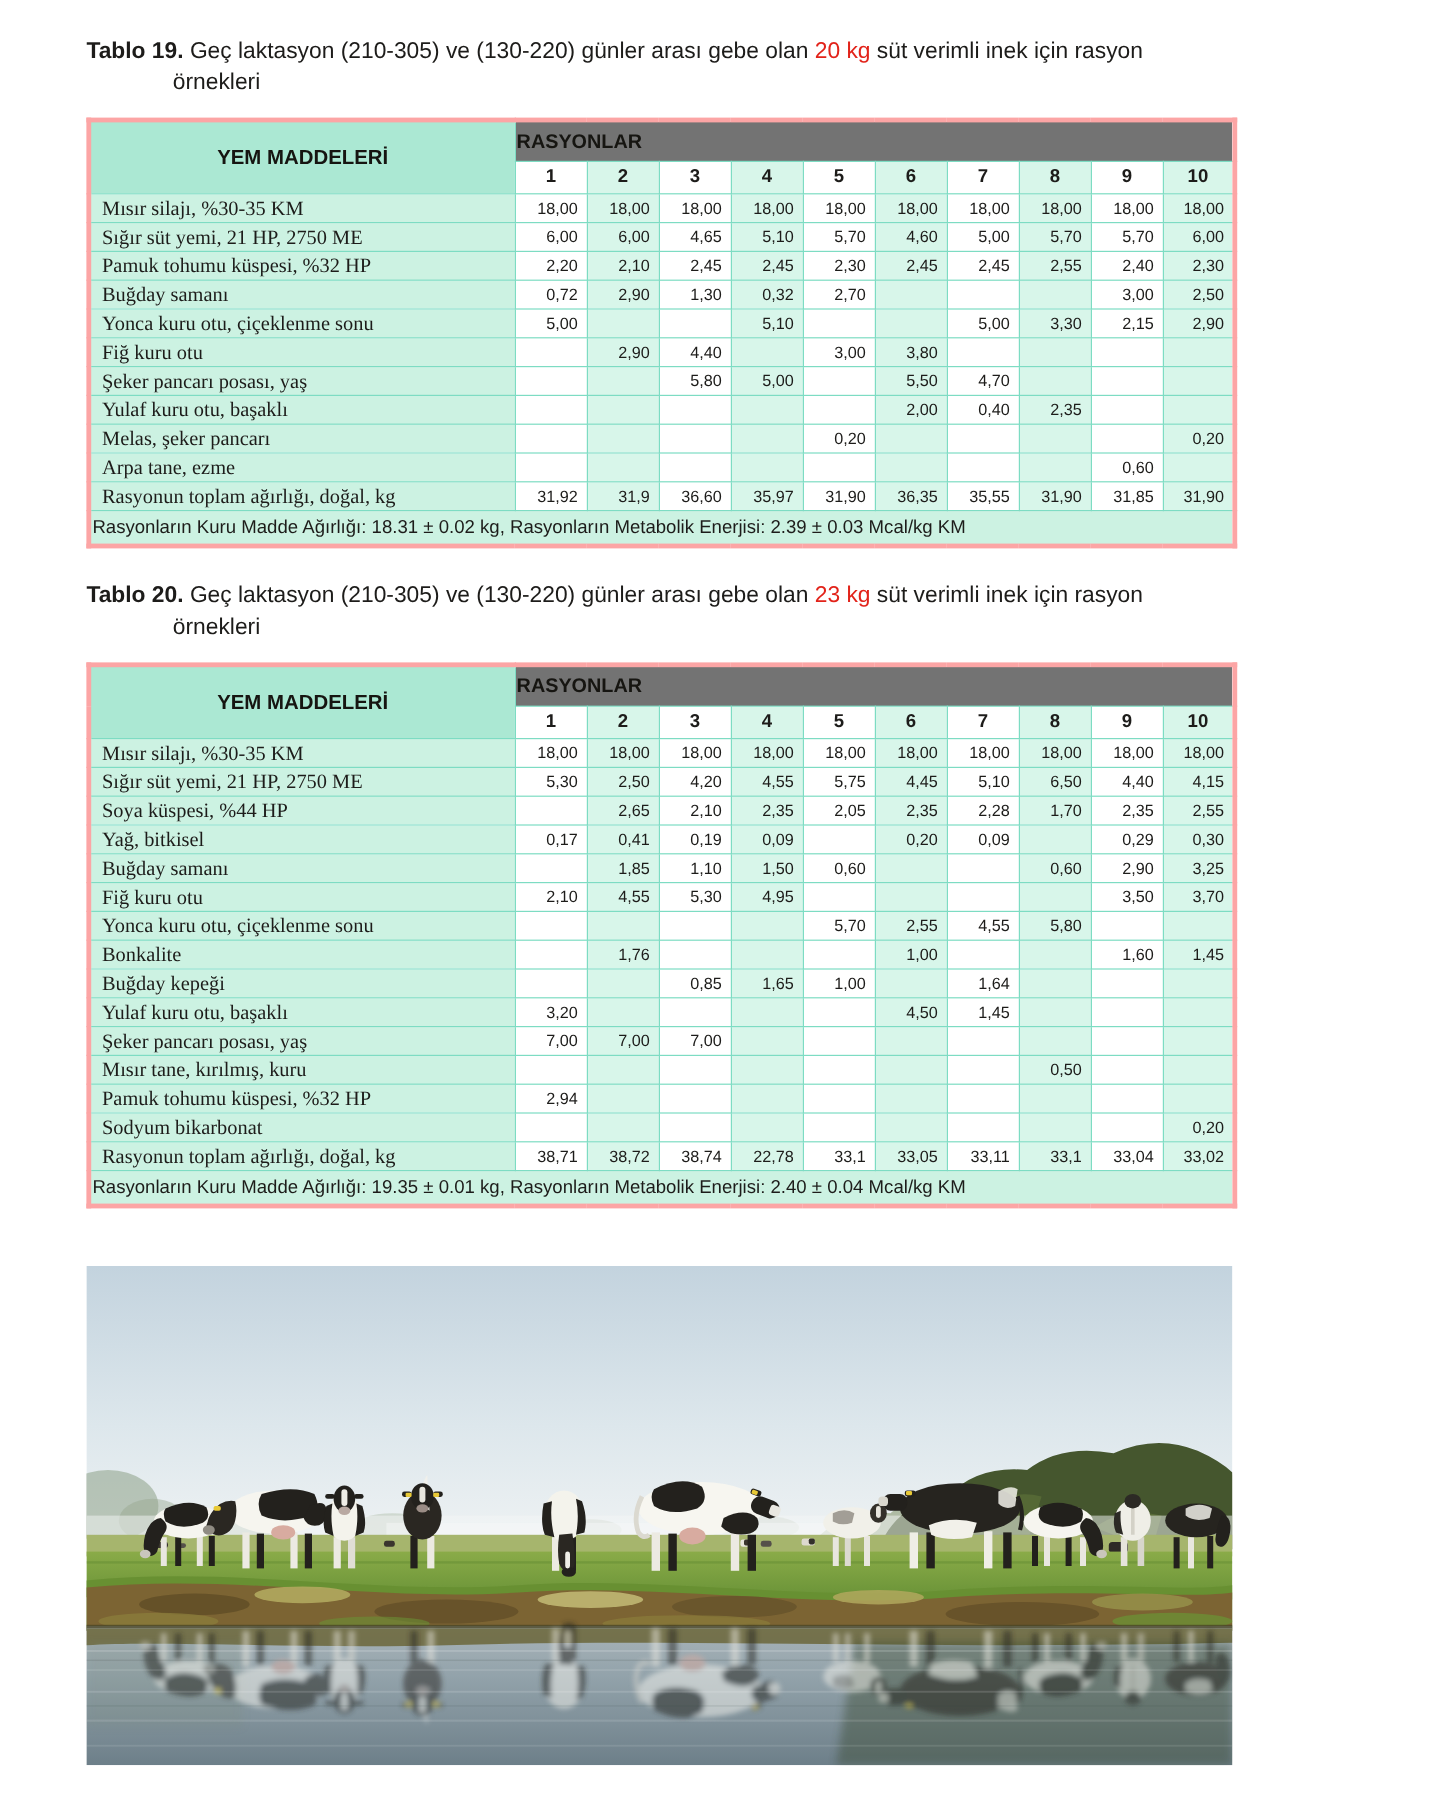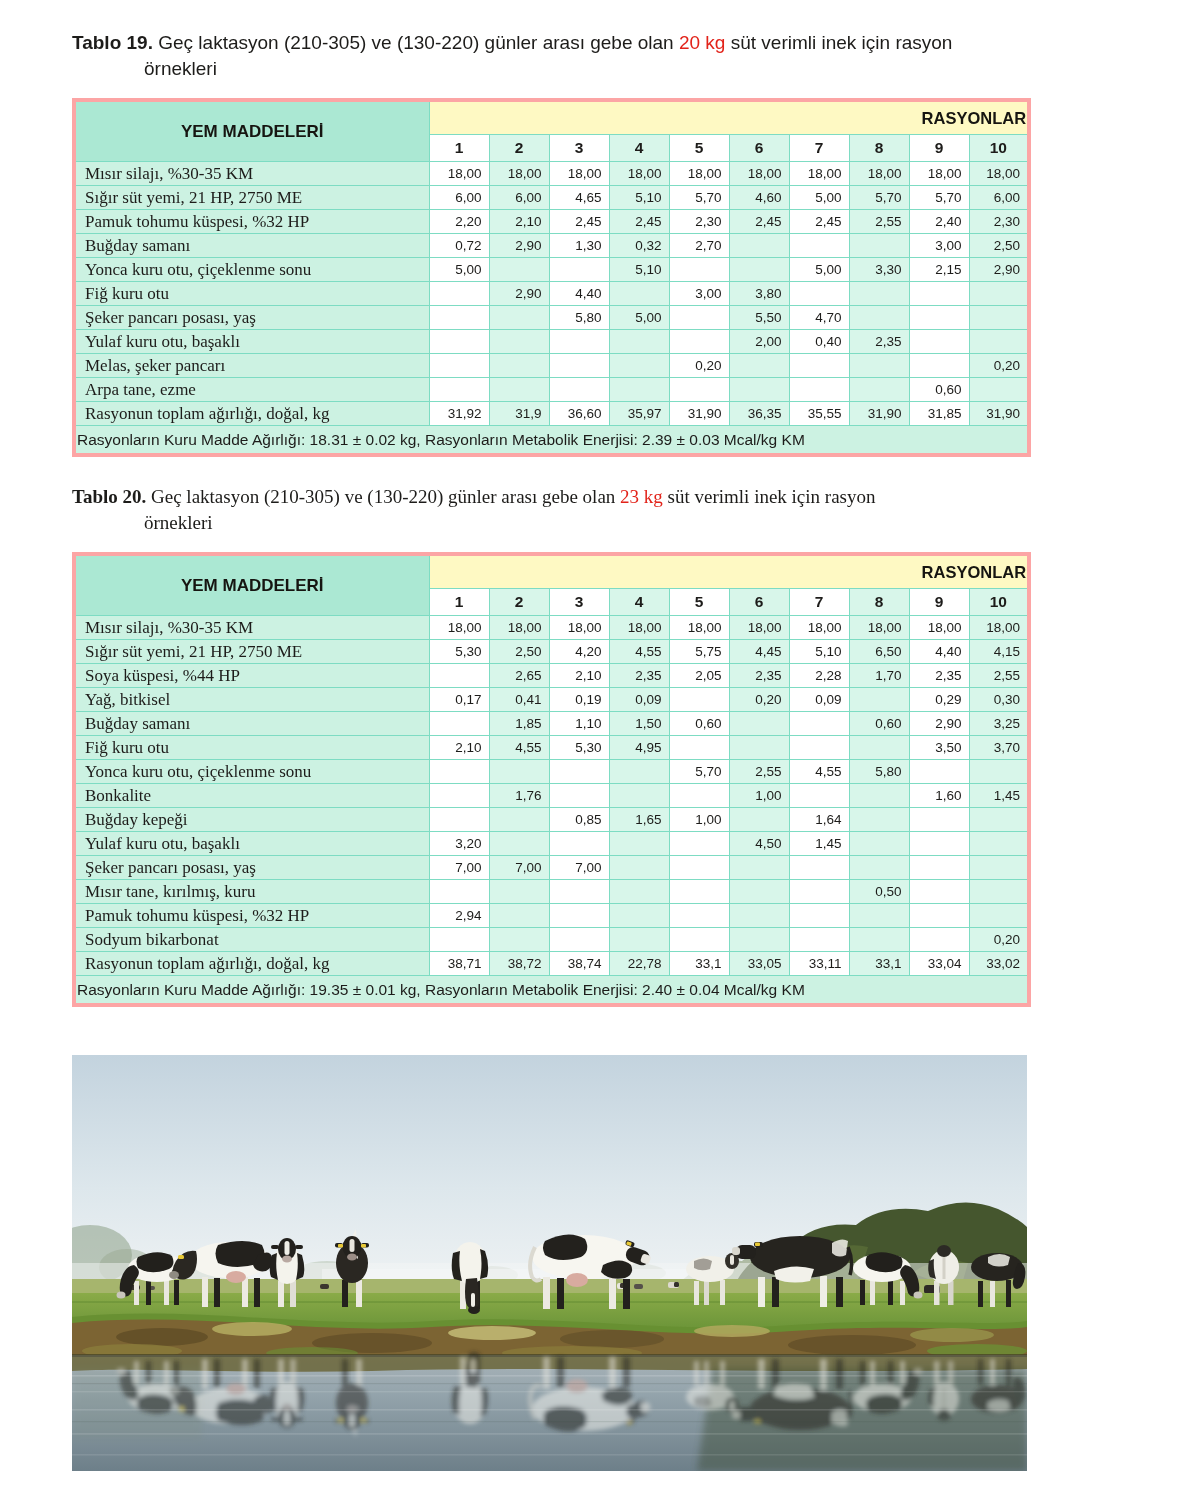--- a/index.html
+++ b/index.html
@@ -3,28 +3,28 @@
 <meta charset="utf-8">
 <style>
   html,body{margin:0;padding:0;background:#ffffff;}
   body{width:1200px;height:1500px;font-family:"Liberation Sans",sans-serif;color:#1d1c1a;overflow:hidden;}
   .page{box-sizing:border-box;width:1200px;height:1500px;padding:30px 112px 0 72px;position:relative;}
 
   
   .tbl-title{margin:0 0 16px 0;padding-left:72px;text-indent:-72px;font-size:19px;line-height:26px;color:#1d1c1a;}
   .tbl-title .b{font-weight:bold;}
   .tbl-title .red{color:#e2231a;}
-  .tbl-title.second{margin-top:27px;font-family:Liberation Serif, serif;}
+  .tbl-title.second{margin-top:27px;}
 
   
   table.ration-table{width:955px;border-collapse:collapse;table-layout:fixed;border:4px solid #fca5a5;}
   table.ration-table th,table.ration-table td{border:1.5px solid #7ddcc3;overflow:hidden;white-space:nowrap;}
   col.c-label{width:355px;}
   col.c-val{width:60px;}
-  th.group-head{background:#fef9c3;height:30px;font-size:16.5px;font-weight:bold;text-align:right;color:#161511;}
+  th.group-head{background:#737373;height:30px;font-size:16.5px;font-weight:bold;text-align:left;color:#161511;}
   th.feed-head{background:#abe8d3;font-size:17px;font-weight:bold;text-align:center;color:#161511;}
   tr.num-row th{height:24px;font-size:15.5px;font-weight:bold;text-align:center;background:#ffffff;}
   tr.num-row th.even{background:#d8f6ea;}
   tbody td.label{background:#ccf2e2;font-size:17px;text-align:left;padding:0 4px 0 9px;height:23px;font-family:Liberation Serif, serif;}
   tbody td.val{font-size:13.5px;text-align:right;padding:0 7px 0 0;background:#ffffff;height:23px;}
   tbody td.val.even{background:#d8f6ea;}
   tfoot td{background:#ccf2e2;height:25px;text-align:left;font-size:15.5px;}
 
   
   figure.photo{margin:48px 0 0 0;width:955px;height:416px;}

